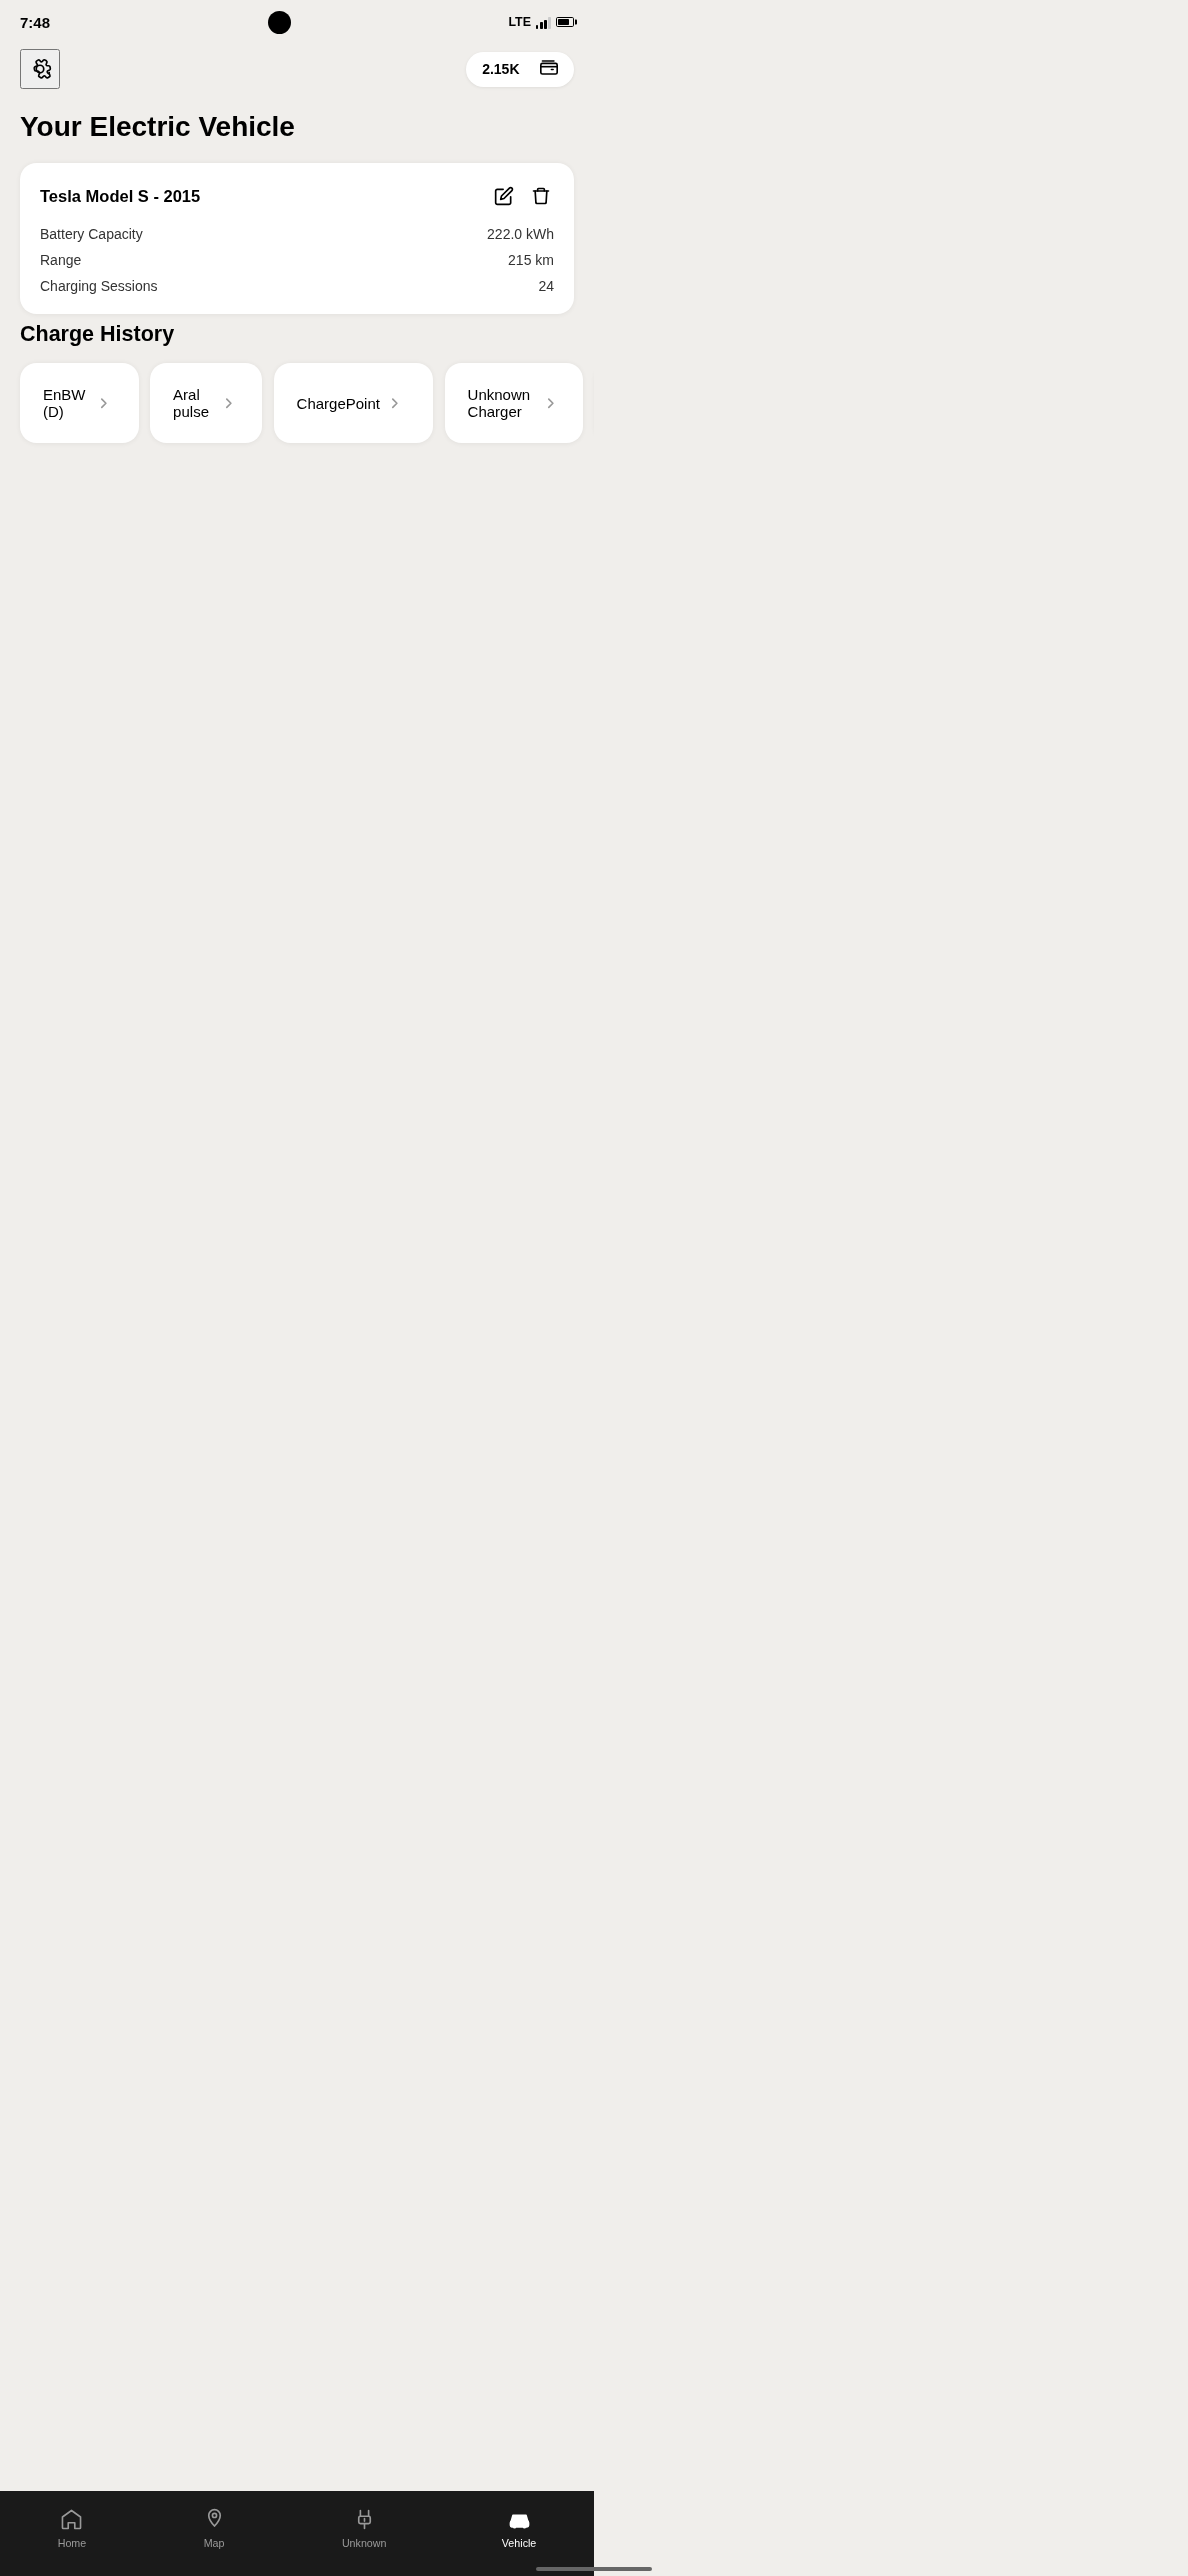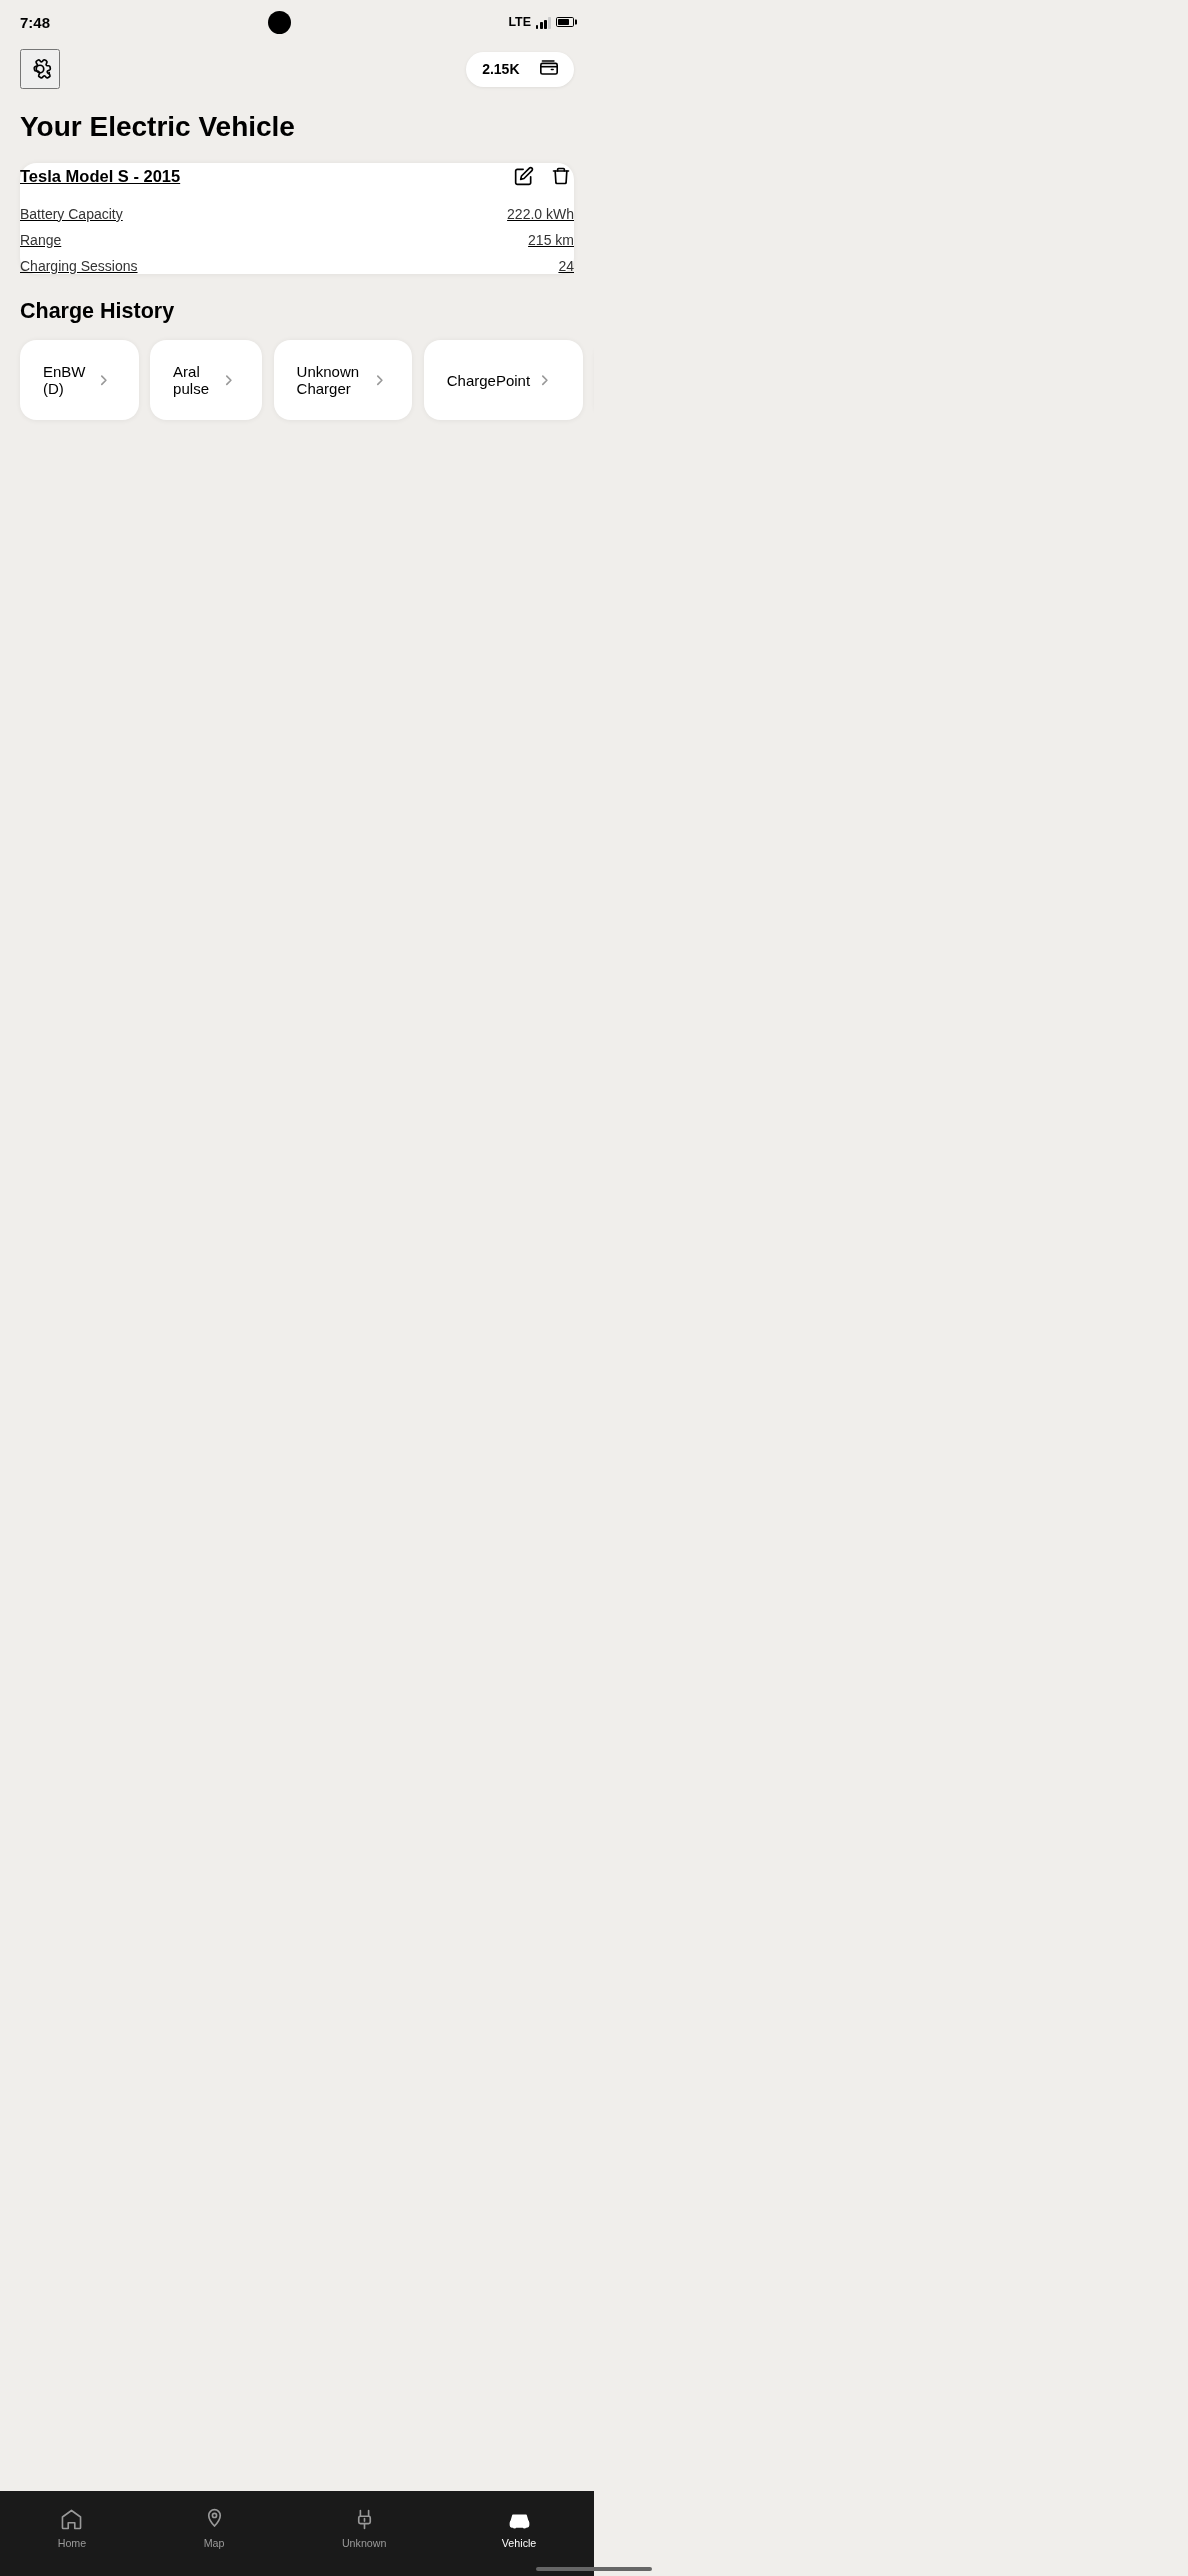--- a/index.html
+++ b/index.html
@@ -148,23 +148,23 @@
       font-size: 28px;
       font-weight: 700;
       color: #000;
       margin-bottom: 20px;
     }
 
     
     .vehicle-card {
       background: #fff;
       border-radius: 16.5px;
-      margin-bottom: 25px;
+      padding: 20px;
+      margin-bottom: 8px;
       box-shadow: 0 0.8px 5px rgba(0,0,0,0.06);
-      text-decoration: underline;
     }
 
     .vehicle-card-header {
       display: flex;
       justify-content: space-between;
       align-items: center;
       margin-bottom: 16.5px;
     }
 
     .vehicle-name {
@@ -451,29 +451,29 @@
     </div>
       <div class="history-item">
       <span class="history-item-label">Aral pulse</span>
       <button class="chevron-btn">
         <svg class="chevron-icon" viewBox="0 0 20 20" fill="none" xmlns="http://www.w3.org/2000/svg">
           <path d="M7 5L12 10L7 15" stroke="#999" stroke-width="2" stroke-linecap="round" stroke-linejoin="round"></path>
         </svg>
       </button>
     </div>
       <div class="history-item">
-      <span class="history-item-label">Unknown Charger</span>
+      <span class="history-item-label">ChargePoint</span>
       <button class="chevron-btn">
         <svg class="chevron-icon" viewBox="0 0 20 20" fill="none" xmlns="http://www.w3.org/2000/svg">
           <path d="M7 5L12 10L7 15" stroke="#999" stroke-width="2" stroke-linecap="round" stroke-linejoin="round"></path>
         </svg>
       </button>
     </div>
       <div class="history-item">
-      <span class="history-item-label">ChargePoint</span>
+      <span class="history-item-label">Unknown Charger</span>
       <button class="chevron-btn">
         <svg class="chevron-icon" viewBox="0 0 20 20" fill="none" xmlns="http://www.w3.org/2000/svg">
           <path d="M7 5L12 10L7 15" stroke="#999" stroke-width="2" stroke-linecap="round" stroke-linejoin="round"></path>
         </svg>
       </button>
     </div>
       <div class="history-item" style="margin-bottom: 0px;">
       <span class="history-item-label">EnBW (D)</span>
       <button class="chevron-btn">
         <svg class="chevron-icon" viewBox="0 0 20 20" fill="none" xmlns="http://www.w3.org/2000/svg">

